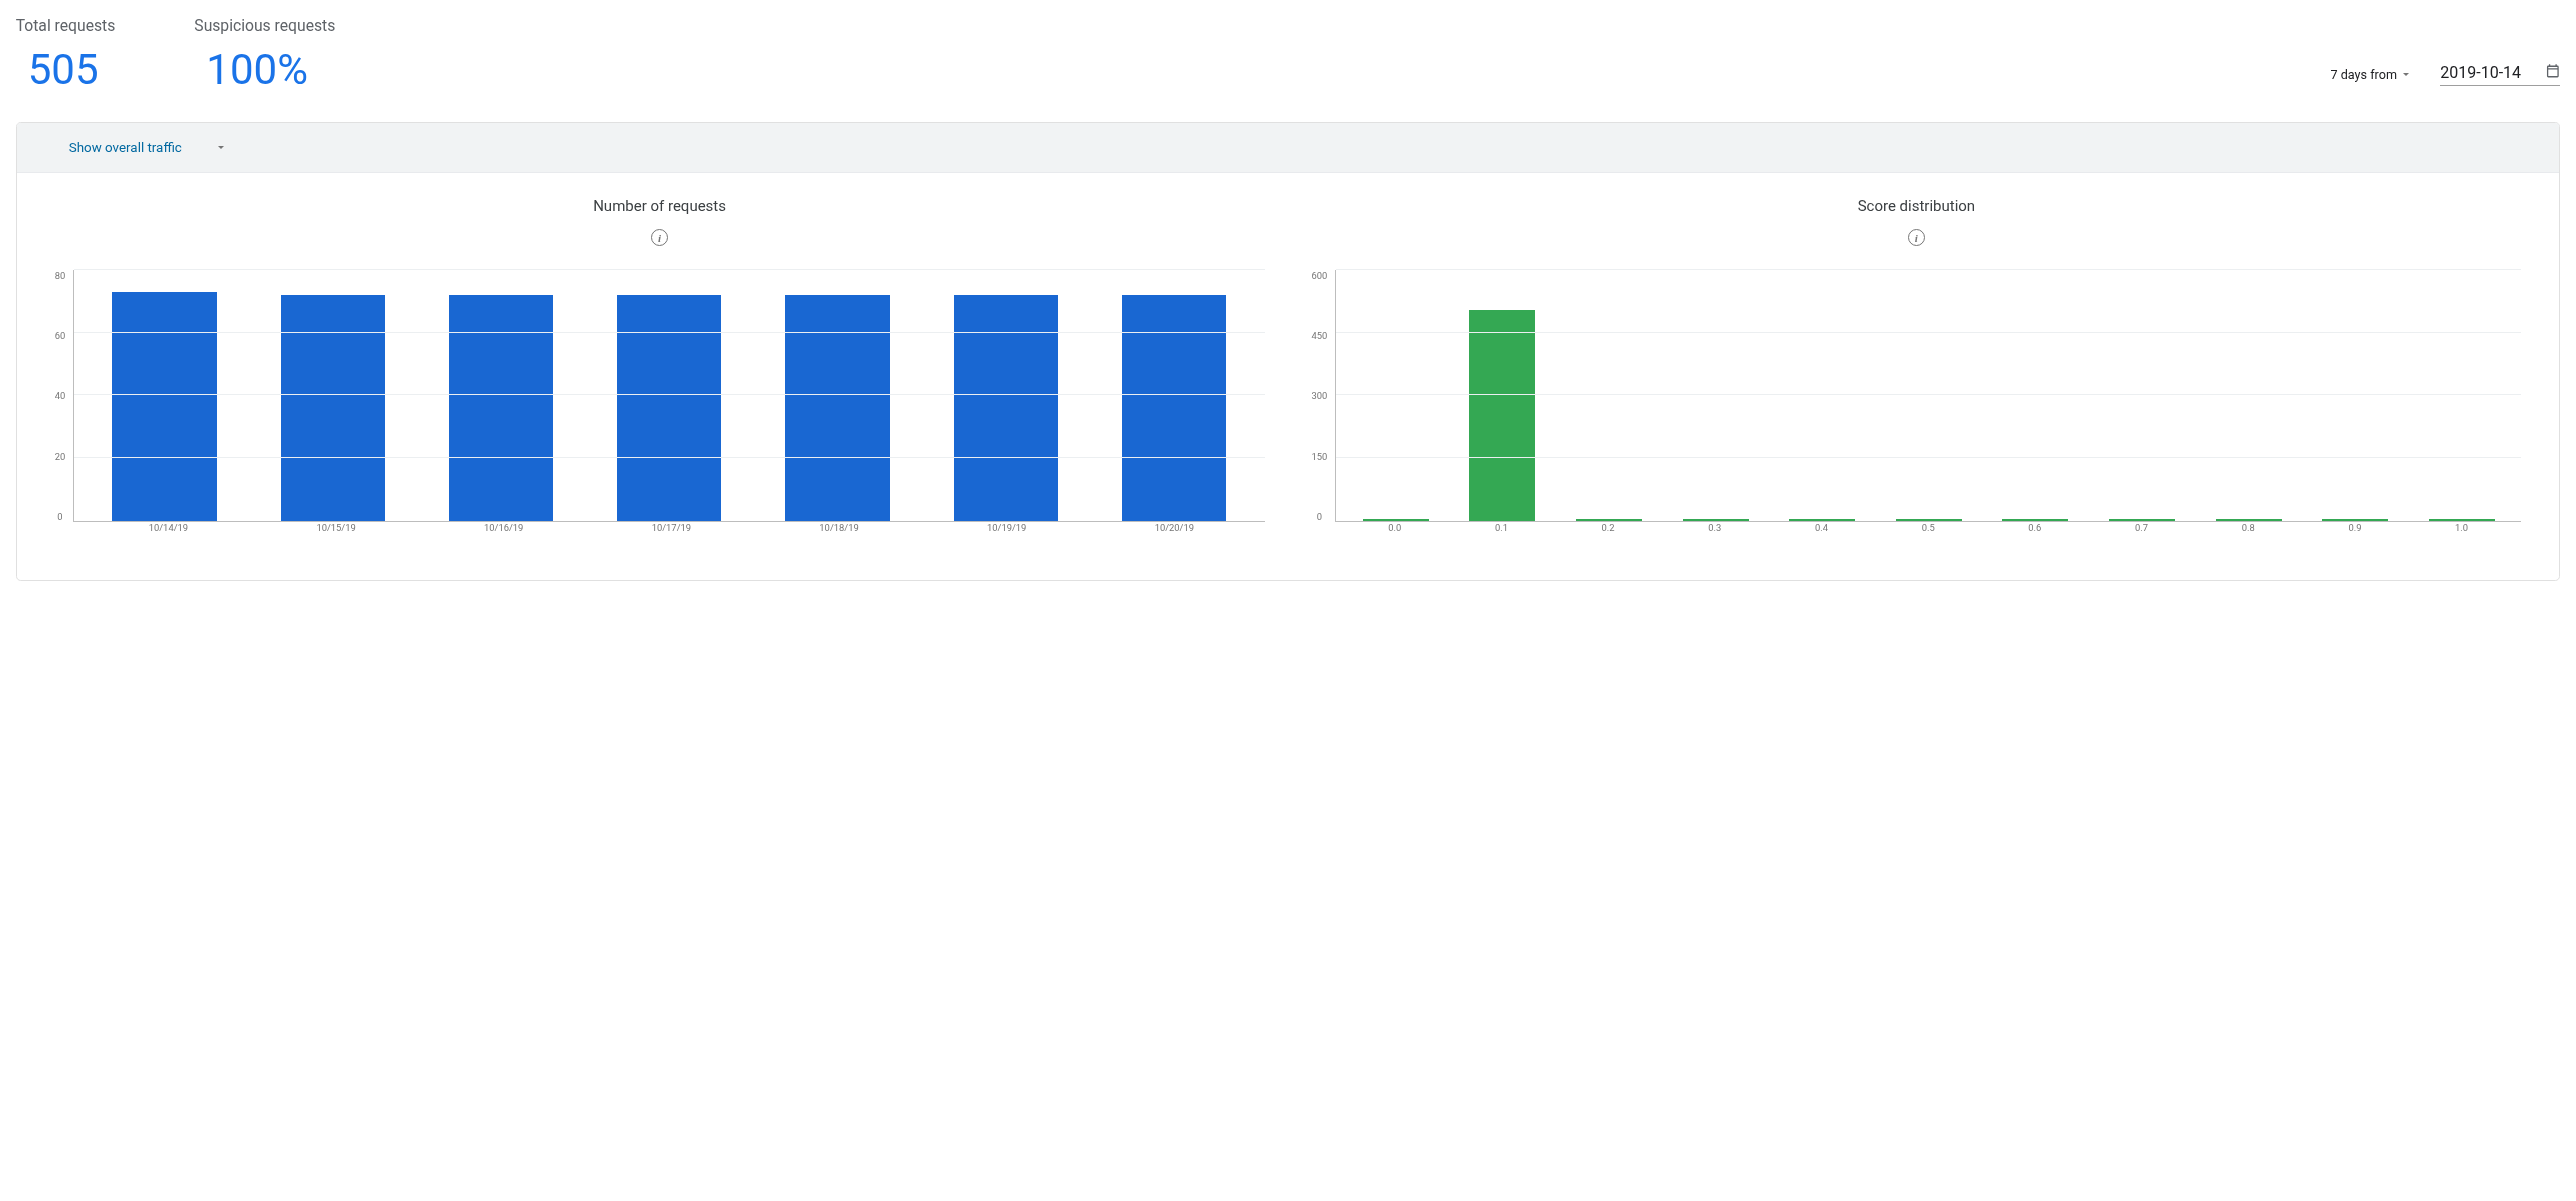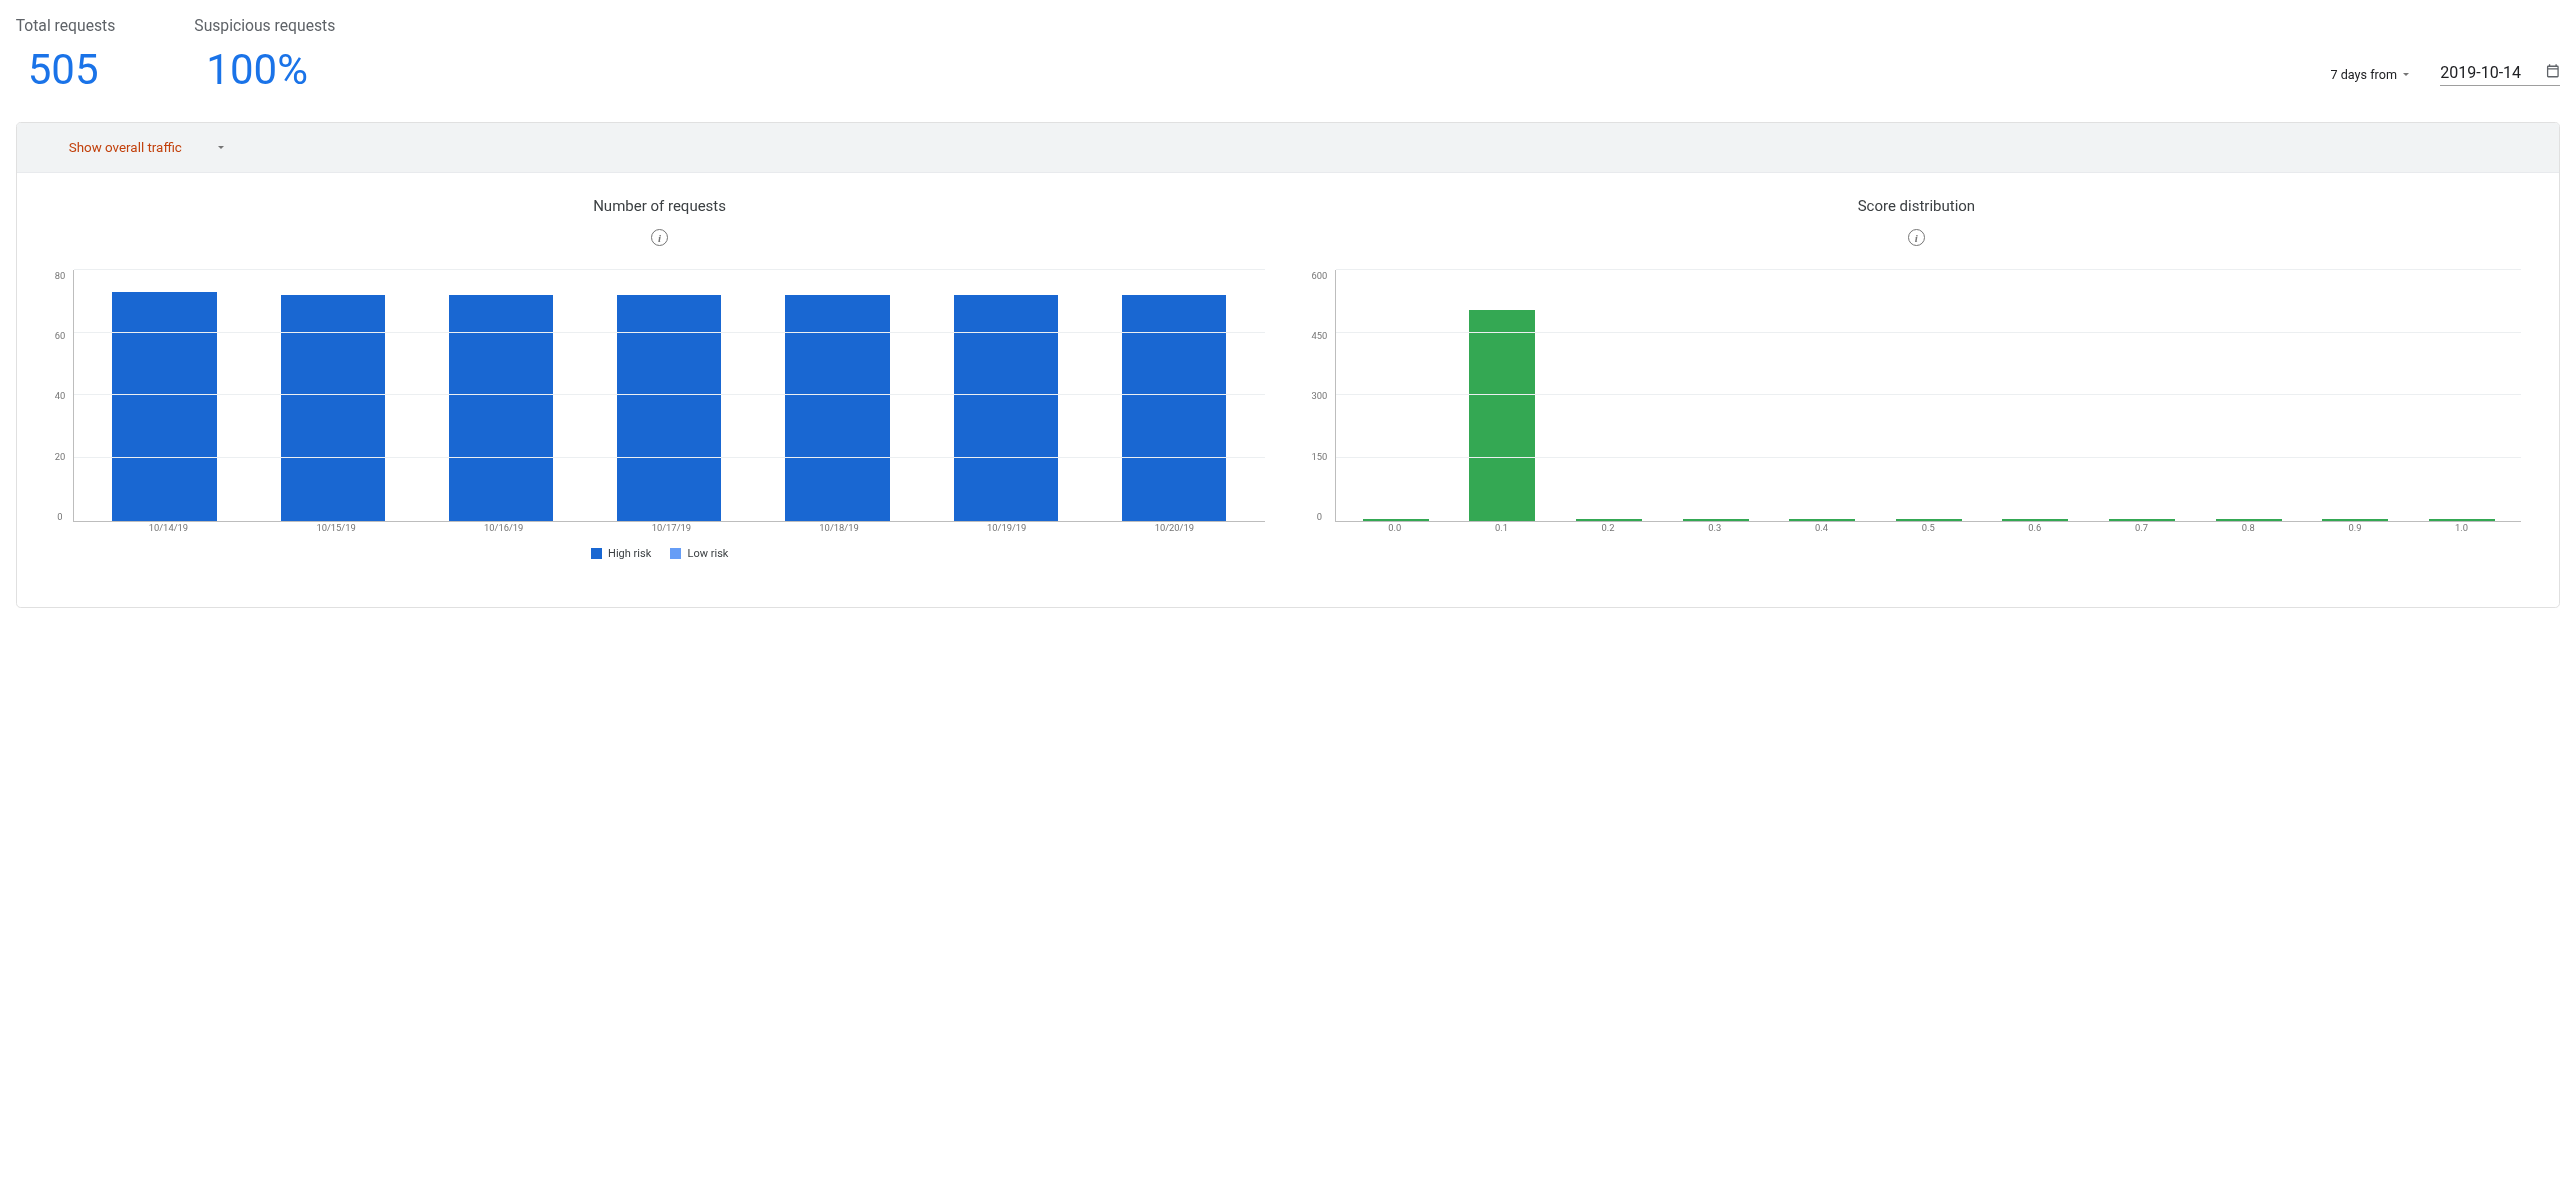--- a/index.html
+++ b/index.html
@@ -74,21 +74,21 @@
     .filter-bar {
       background: #f1f3f4;
       padding: 17.3px 52px;
       border-bottom: 0.8px solid #e8eaed;
     }
     .filter-select {
       display: inline-flex;
       align-items: center;
       gap: 36px;
       font-size: 13.4px;
-      color: #c2410c;
+      color: #0369a1;
       cursor: pointer;
     }
 
     .charts-row {
       display: flex;
       padding: 23.6px 38px 47px 38px;
       gap: 47px;
     }
     .chart-panel { flex: 1; }
     .chart-title-row {
@@ -276,30 +276,20 @@
       <div class="x-axis" id="xaxis-left">
           <div class="x-tick">10/14/19</div>
           <div class="x-tick">10/15/19</div>
           <div class="x-tick">10/16/19</div>
           <div class="x-tick">10/17/19</div>
           <div class="x-tick">10/18/19</div>
           <div class="x-tick">10/19/19</div>
           <div class="x-tick">10/20/19</div>
         </div>
 
-      <div class="legend">
-        <div class="legend-item">
-          <span class="swatch sw-dark"></span>
-          <span>High risk</span>
-        </div>
-        <div class="legend-item">
-          <span class="swatch sw-light"></span>
-          <span>Low risk</span>
-        </div>
-      </div>
     </div>
 
     <div class="chart-panel">
       <div class="chart-title-row">
         <div class="chart-title">Score distribution</div>
         <div class="info-icon">i</div>
       </div>
 
       <div class="plot-area">
         <div class="y-axis" id="yaxis-right">

